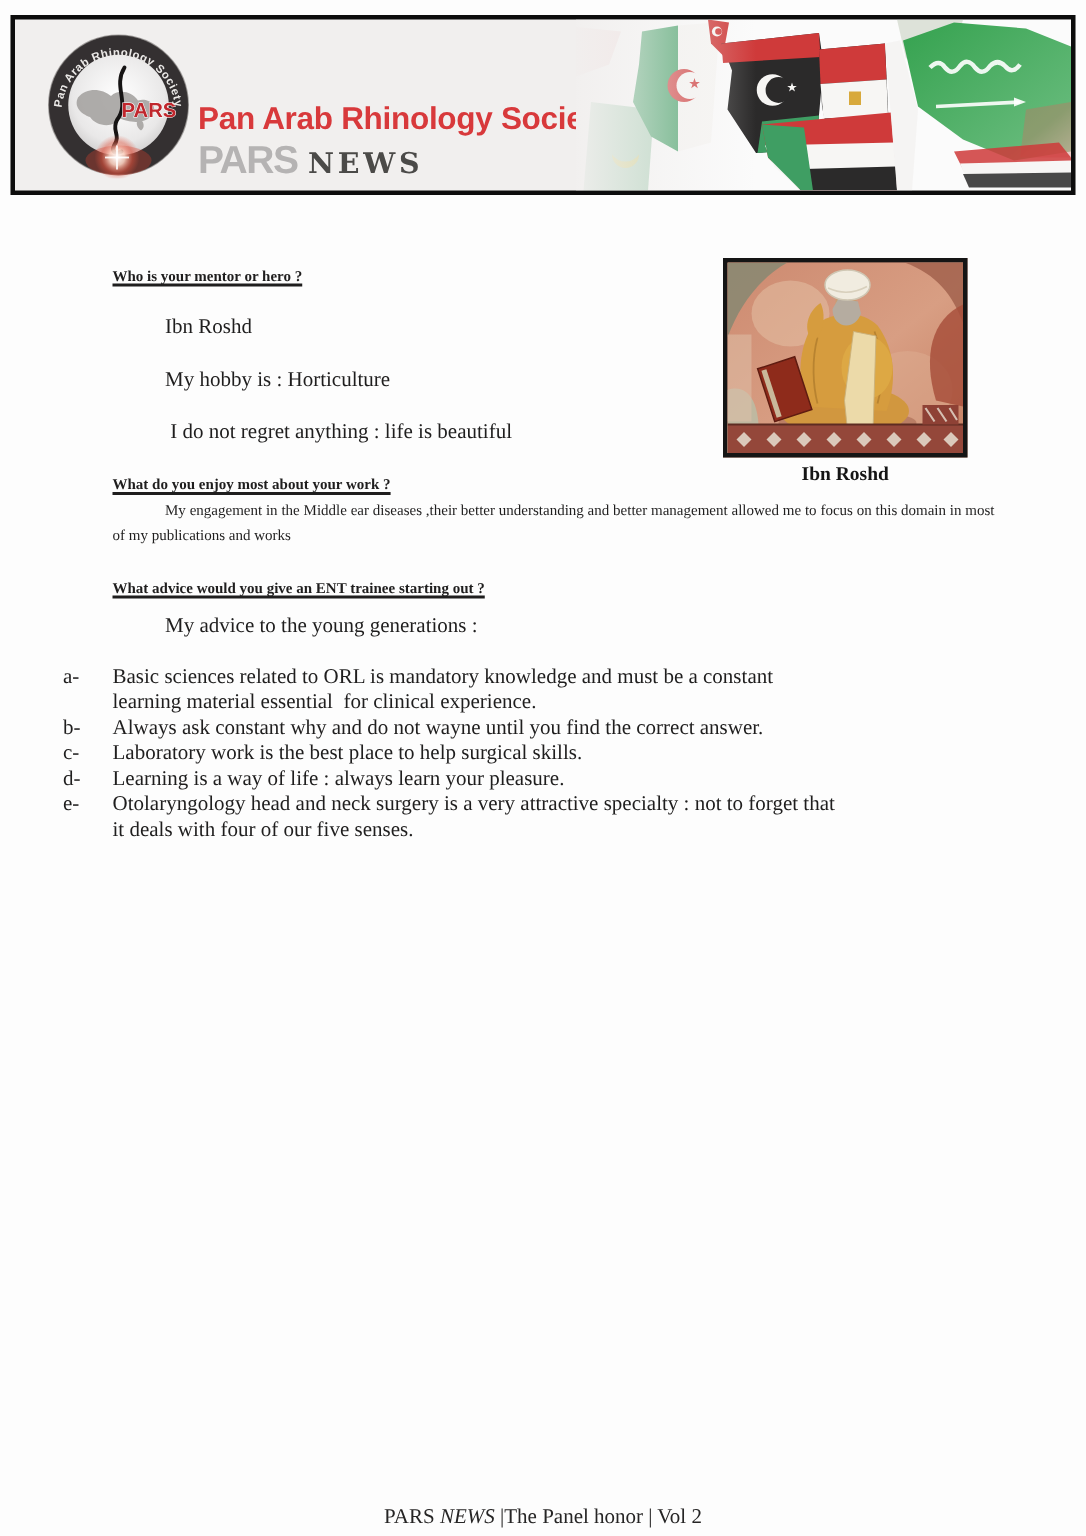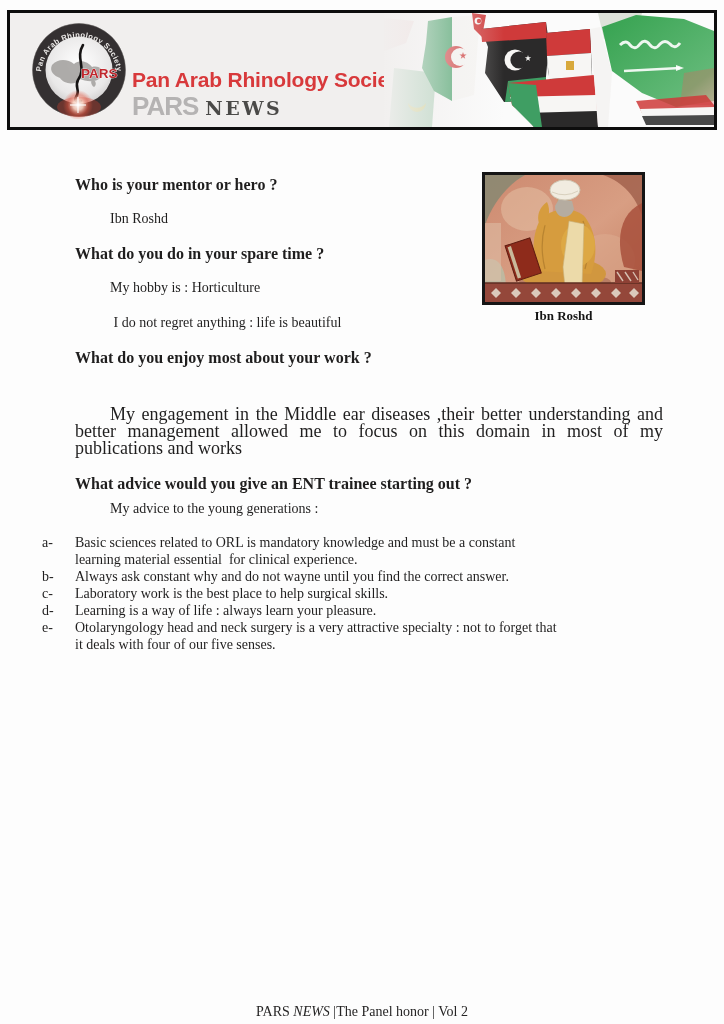--- a/index.html
+++ b/index.html
@@ -37,28 +37,28 @@
   
   .figure { position:absolute; left:482px; top:172px; width:163px; }
   .figure-frame { width:163px; height:133px; border:3px solid #151515; background:#d09079; }
   .figure-caption {
     margin-top:3px; text-align:center; font-weight:700; font-size:13px; color:#151515;
   }
 
   
   .content { position:absolute; left:75px; top:176px; width:588px; }
   .q {
-    font-weight:700; font-size:16px; line-height:17px;
-    text-decoration-thickness:1.5px; text-underline-offset:2px;
+    font-weight:700; font-size:10px; line-height:17px;
+    text-decoration:underline; text-decoration-thickness:1.5px; text-underline-offset:2px;
   }
   .a { font-size:14px; line-height:17px; text-indent:35px; white-space:pre-wrap; }
   .m17 { margin-bottom:17px; } .m18 { margin-bottom:18px; }
   .m19 { } .m20 { margin-bottom:8px; } .m16 { margin-bottom:16px; }
   .q-clip { white-space:nowrap; overflow:hidden; width:404px; }
-  .a-par { font-size:18px; line-height:17px; text-indent:35px; text-align:justify;margin-top:40px; }
+  .a-par { font-size:10px; line-height:17px; text-indent:35px; text-align:justify; }
 
   .advice-list { margin-left:-33px; }
   .advice-item { display:flex; font-size:14px; line-height:17px; }
   .advice-label { flex:0 0 33px; }
   .advice-text { flex:1; white-space:pre-wrap; }
 
   
   .footer {
     position:absolute; left:0; top:969px; width:724px; text-align:center;
     font-size:14px; line-height:17px; color:#262525; white-space:pre-wrap;
@@ -246,21 +246,20 @@
     </svg>
   </div>
   <div class="figure-caption">Ibn Roshd</div>
 </div>
 
 <div class="content">
 
   <div class="q m17">Who is your mentor or hero ?</div>
   <div class="a m18">Ibn Roshd</div>
 
-  <div class="q m17">What do you do in your spare time ?</div>
   <div class="a m18">My hobby is : Horticulture</div>
 
   <div class="a m18"> I do not regret anything : life is beautiful</div>
 
   <div class="q m19">What do you enjoy most about your work ?</div>
   <div class="a-par m18">My  engagement in the Middle ear diseases ,their better understanding and better management allowed me to focus on this domain in most of my publications and works</div>
 
   <div class="q m20">What advice would you give an ENT trainee starting out ?</div>
   <div class="a m17">My advice to the young generations :</div>
 

